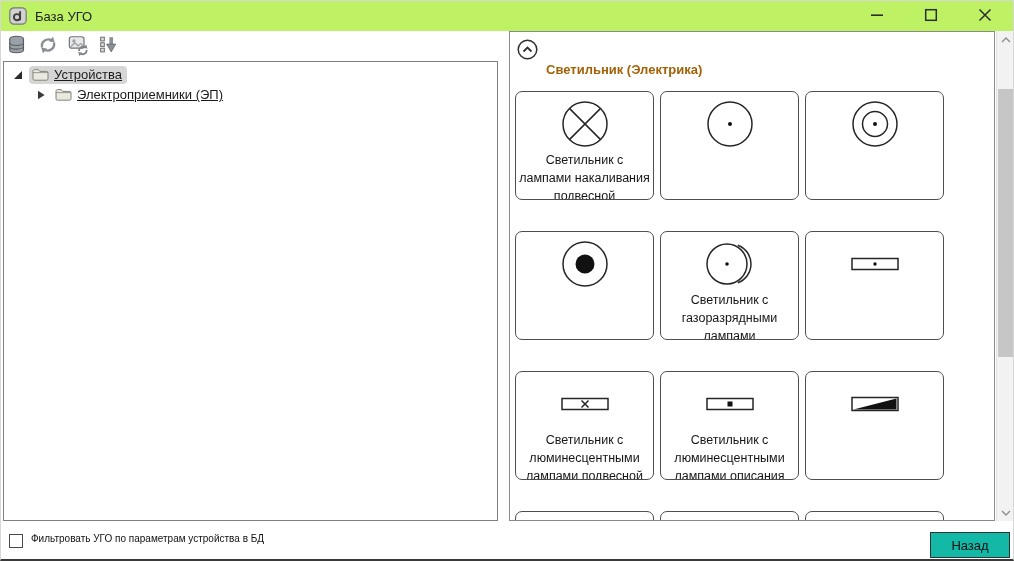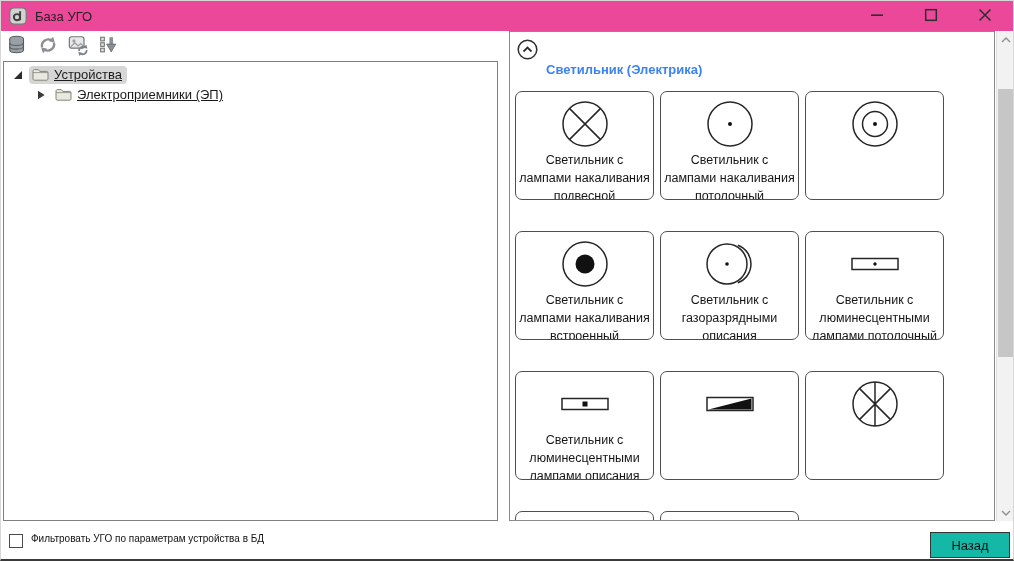--- a/index.html
+++ b/index.html
@@ -3,21 +3,21 @@
 <meta charset="utf-8">
 <style>
   html,body{margin:0;padding:0;background:#fff;}
   .window{
     position:relative;width:1014px;height:561px;background:#fff;
     font-family:"Liberation Sans",sans-serif;color:#1a1a1a;
     box-sizing:border-box;border:1px solid #d7d7d7;border-bottom:2px solid #3a3a3a;
     overflow:hidden;
   }
   
-  .titlebar{position:absolute;top:0;left:0;right:0;height:30px;background:#ec4899;}
+  .titlebar{position:absolute;top:0;left:0;right:0;height:30px;background:#bef264;}
   .app-icon{position:absolute;left:8px;top:6px;width:18px;height:18px;}
   .win-title{position:absolute;left:34px;top:8px;font-size:13px;color:#222;}
   .win-controls{position:absolute;right:18px;top:4px;display:flex;gap:34px;}
   .win-btn{width:20px;height:20px;display:flex;align-items:center;justify-content:center;cursor:default;}
   
   .toolbar{position:absolute;left:5px;top:32px;display:flex;gap:6px;}
   .tb-btn{width:24px;height:24px;display:flex;align-items:center;justify-content:center;}
   
   .tree-panel{
     position:absolute;left:2px;top:60px;width:495px;height:460px;
@@ -30,21 +30,21 @@
   .tree-sel{display:flex;align-items:center;padding:1px 5px 2px 3px;border-radius:4px;text-decoration:underline;}
   .tree-sel.selected{background:#d6d6d6;}
   .folder{width:17px;height:13px;margin-right:5px;flex:0 0 auto;}
   
   .right-panel{
     position:absolute;left:508px;top:30px;width:486px;height:490px;
     border:1px solid #8a8a8a;box-sizing:border-box;background:#fff;
   }
   .panel-header{height:35px;display:flex;align-items:center;padding-left:7px;}
   .collapse-btn{width:21px;height:21px;margin-right:8px;flex:0 0 auto;}
-  .group-title{font-size:13px;font-weight:bold;color:#3b82f6;margin-top:40px;}
+  .group-title{font-size:13px;font-weight:bold;color:#a16207;margin-top:40px;}
   .cards{
     position:absolute;left:0;right:0;top:35px;bottom:0;overflow:hidden;
     padding-left:5px;display:grid;grid-template-columns:repeat(3,139px);
     grid-auto-rows:133px;column-gap:6px;row-gap:7px;box-sizing:border-box;
   }
   .card{
     border:1px solid #4f4f4f;border-radius:7px;background:#fff;
     box-sizing:border-box;padding-top:5px;text-align:center;overflow:hidden;margin-top:24px;
   }
   .sym{height:53px;display:flex;align-items:center;justify-content:center;}
@@ -193,58 +193,64 @@
           </div>
           <div class="lbl">Светильник с лампами накаливания подвесной</div>
         </div>
         <div class="card">
           <div class="sym">
             <svg viewBox="0 0 60 54" width="60" height="54">
               <circle class="s" cx="30" cy="27" r="22"></circle>
               <circle class="f" cx="30" cy="27" r="2"></circle>
             </svg>
           </div>
-          <div class="lbl">Светильник с лампами накаливания потолочный</div>
         </div>
         <div class="card">
           <div class="sym">
             <svg viewBox="0 0 60 54" width="60" height="54">
               <circle class="s" cx="30" cy="27" r="22"></circle>
               <circle class="s" cx="30" cy="27" r="12.5"></circle>
               <circle class="f" cx="30" cy="27" r="2"></circle>
             </svg>
           </div>
         </div>
         <div class="card">
           <div class="sym">
             <svg viewBox="0 0 60 54" width="60" height="54">
               <circle class="s" cx="30" cy="27" r="22"></circle>
               <circle class="f" cx="30" cy="27" r="9.5"></circle>
             </svg>
           </div>
-          <div class="lbl">Светильник с лампами накаливания встроенный</div>
         </div>
         <div class="card">
           <div class="sym">
             <svg viewBox="0 0 60 54" width="60" height="54">
               <circle class="s" cx="27" cy="27" r="20"></circle>
               <circle class="f" cx="27" cy="27" r="1.8"></circle>
               <path class="s" d="M37.8 8.2 A 20 20 0 0 1 37.8 45.8"></path>
             </svg>
           </div>
-          <div class="lbl">Светильник с газоразрядными описания</div>
+          <div class="lbl">Светильник с газоразрядными лампами</div>
         </div>
         <div class="card">
           <div class="sym">
             <svg viewBox="0 0 60 54" width="60" height="54">
               <rect class="s" x="7" y="21.5" width="46" height="11"></rect>
               <circle class="f" cx="30" cy="27" r="1.7"></circle>
             </svg>
           </div>
-          <div class="lbl">Светильник с люминесцентными лампами потолочный</div>
+        </div>
+        <div class="card">
+          <div class="sym">
+            <svg viewBox="0 0 60 54" width="60" height="54">
+              <rect class="s" x="7" y="21.5" width="46" height="11"></rect>
+              <path class="s" d="M26.5 23.5 33.5 30.5 M33.5 23.5 26.5 30.5"></path>
+            </svg>
+          </div>
+          <div class="lbl">Светильник с люминесцентными лампами подвесной</div>
         </div>
         <div class="card">
           <div class="sym">
             <svg viewBox="0 0 60 54" width="60" height="54">
               <rect class="s" x="7" y="21.5" width="46" height="11"></rect>
               <rect class="f" x="27.5" y="24.5" width="5" height="5"></rect>
             </svg>
           </div>
           <div class="lbl">Светильник с люминесцентными лампами описания</div>
         </div>

